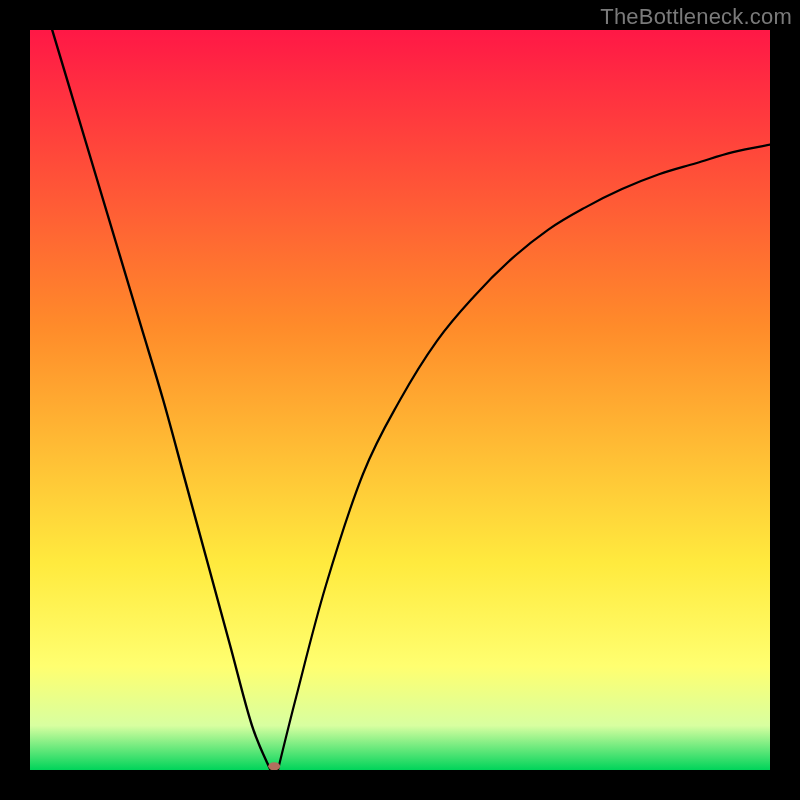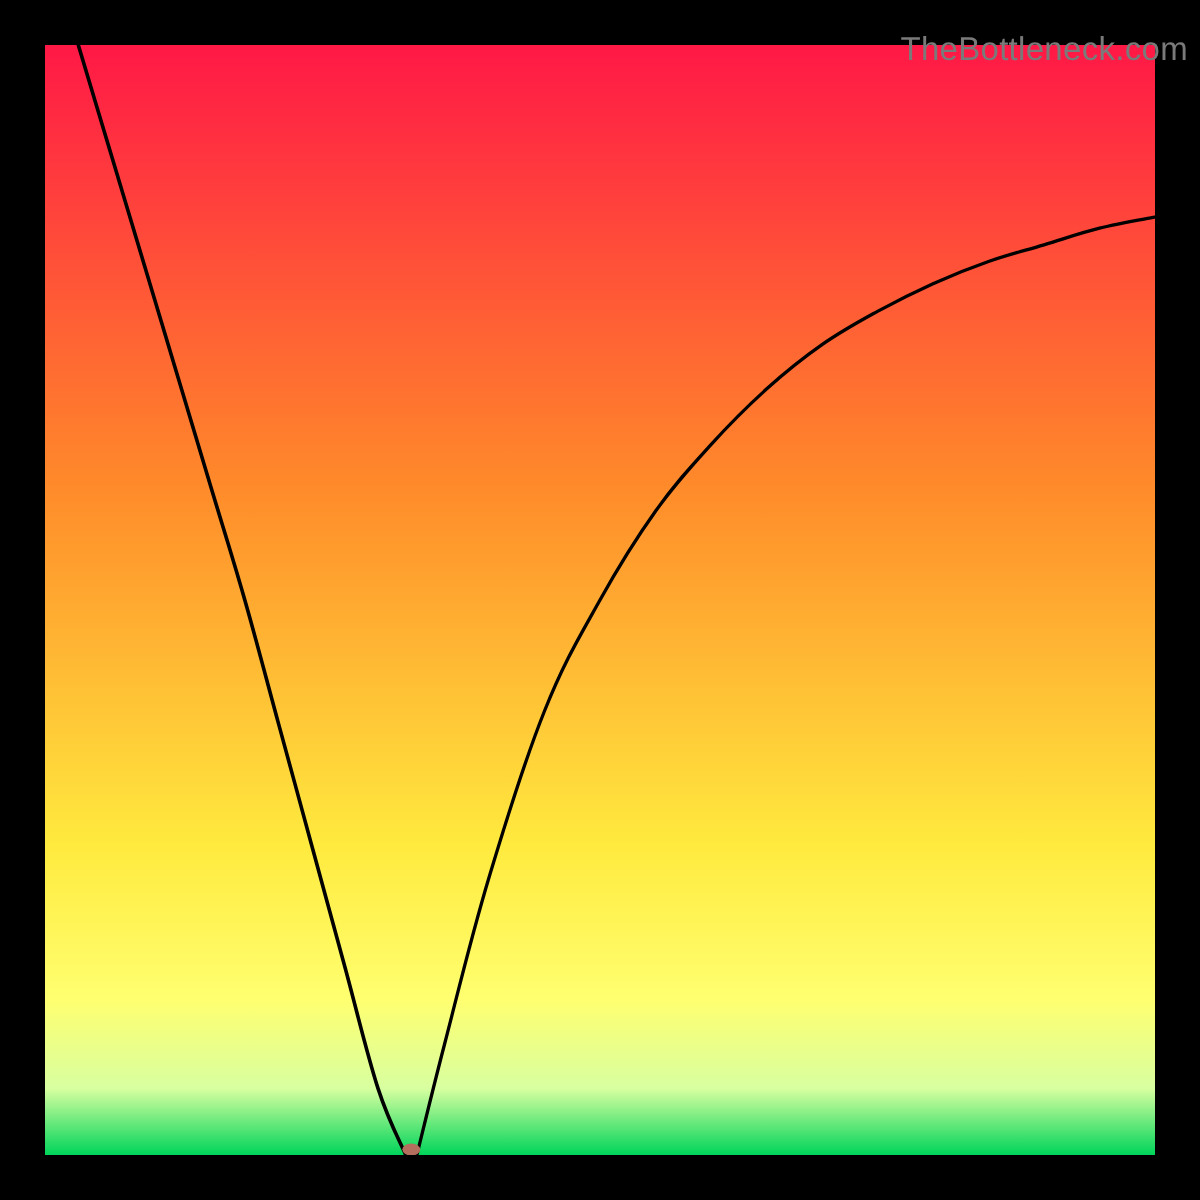--- a/index.html
+++ b/index.html
@@ -14,21 +14,21 @@
   .canvas-wrap {
     position: relative;
     width: 800px;
     height: 800px;
   }
   svg {
     display: block;
   }
   .watermark {
     position: absolute;
-    top: 20px;
+    top: 4px;
     right: 8px;
     color: #7a7a7a;
     font-size: 22px;
     font-weight: 400;
     letter-spacing: 0.2px;
     user-select: none;
   }
 </style>
 </head>
 <body>

